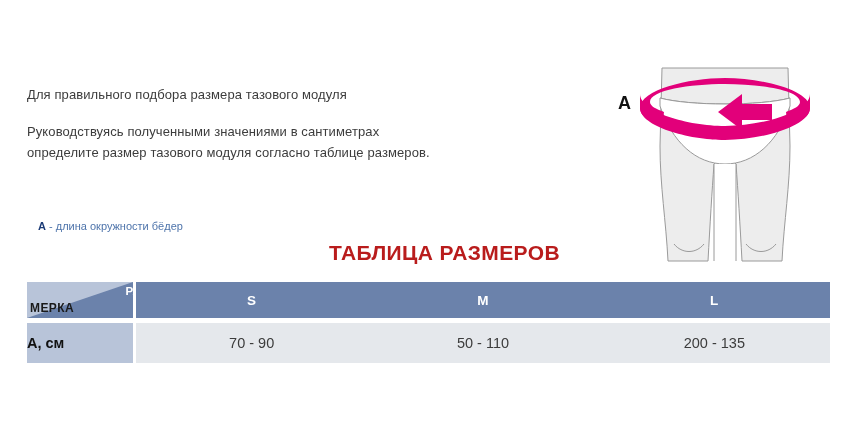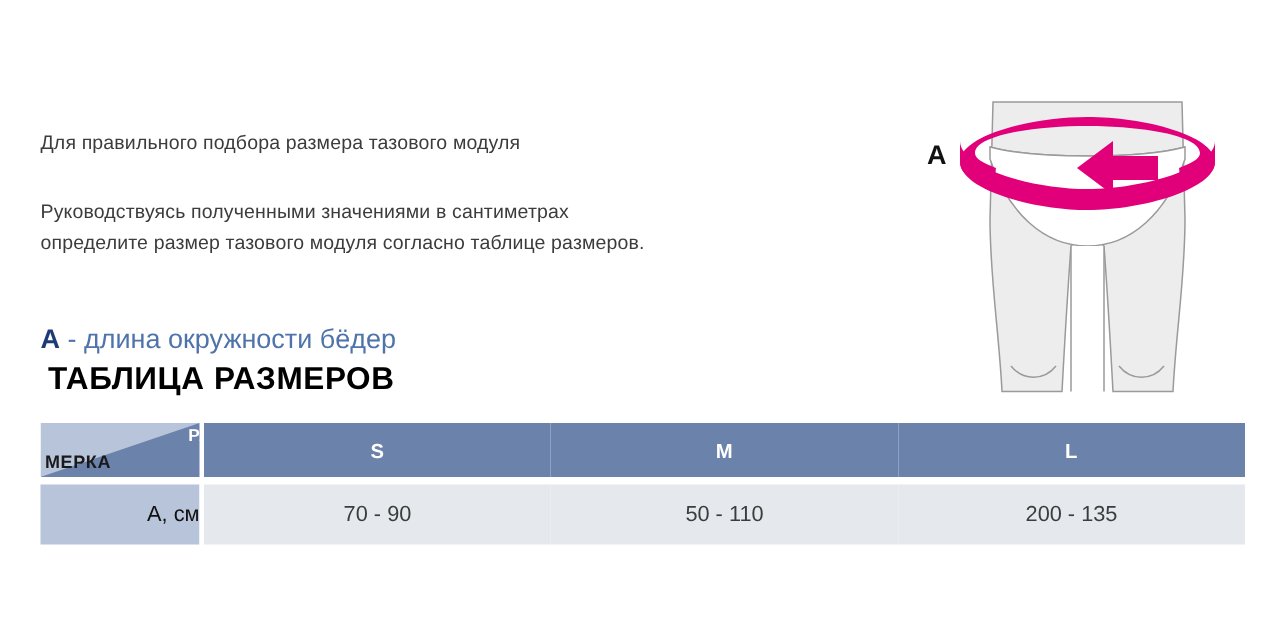--- a/index.html
+++ b/index.html
@@ -23,47 +23,48 @@
     width: 560px;
   }
   .para {
     color: #3c3c3c;
     font-size: 13px;
     line-height: 21px;
     letter-spacing: 0.1px;
     white-space: nowrap;
   }
   .para.second {
-    margin-top: 25px;
+    margin-top: 16px;
   }
   #legend-line {
     position: absolute;
-    left: 27px;
+    left: 38px;
     top: 216px;
-    font-size: 18px;
+    font-size: 11px;
     line-height: 21px;
     white-space: nowrap;
   }
   #legend-line .legend-key {
     color: #1d3c77;
     font-weight: bold;
   }
   #legend-line .legend-desc {
     color: #4e74ab;
   }
 
   
   #table-title {
     position: absolute;
     left: 0;
     right: 0;
     top: 241px;
+    text-align: center;
     font-size: 21px;
     font-weight: bold;
-    color: #000000;
+    color: #b91c1c;
     letter-spacing: 0.4px;
     padding-left: 32px;
   }
 
   
   #illustration {
     position: absolute;
     left: 600px;
     top: 46px;
     width: 250px;
@@ -149,22 +150,22 @@
     height: 5px;
     background: #ffffff;
   }
 
   .metric-cell {
     width: 106px;
     height: 36px;
     background: #b8c4d9;
     color: #111111;
     font-size: 14.5px;
-    font-weight: normal;
-    text-align: right;
+    font-weight: bold;
+    text-align: left;
     vertical-align: middle;
   }
   .value-cell {
     height: 40px;
     background: #e5e8ec;
     color: #3c3c3c;
     font-size: 14.5px;
     text-align: center;
     vertical-align: middle;
   }

